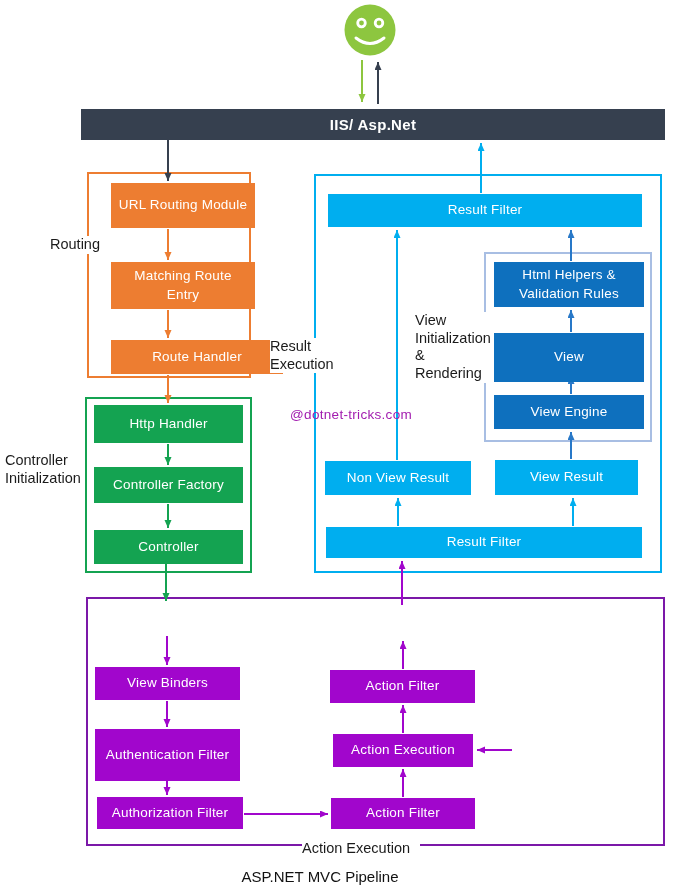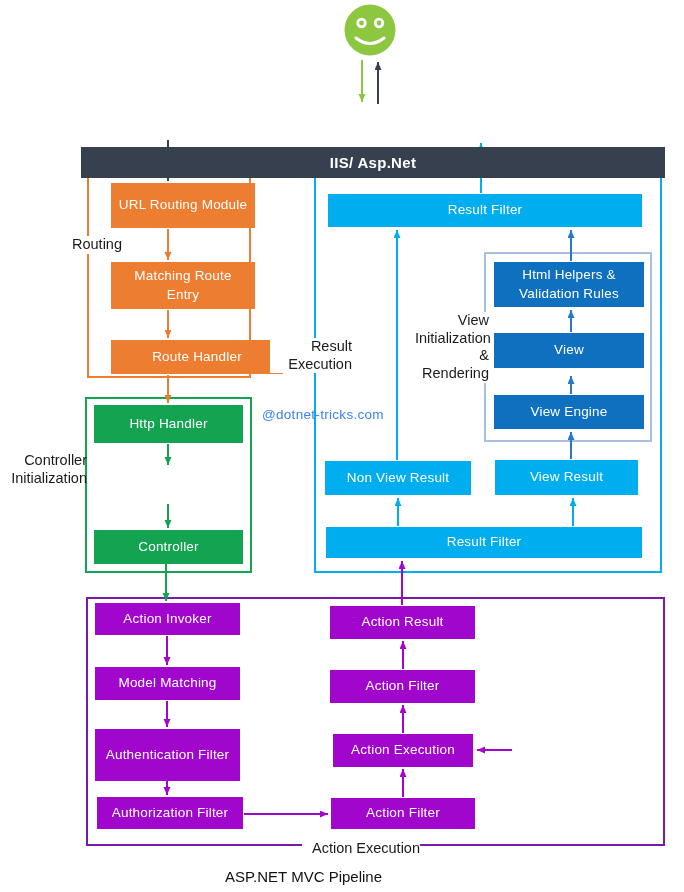--- a/index.html
+++ b/index.html
@@ -20,35 +20,35 @@
     color:#ffffff;font-size:13.5px;line-height:1.35;letter-spacing:.2px;
   }
   .b-orange{background:#ED7D31;margin-left:12px;}
   .b-green{background:#14A351;}
   .b-purple{background:#A106CC;}
   .b-cyan{background:#00AEEF;}
   .b-blue{background:#0E70BE;}
   .narrow{padding:0 14px;}
   .lbl{
     position:absolute;z-index:4;color:#1b1b1b;font-size:14.5px;line-height:1.22;
-    text-align:right;
+    text-align:left;
   }
   .lbl.bg{background:#ffffff;}
   #iis-bar{
     position:absolute;left:81px;top:109px;width:584px;height:31px;z-index:3;
     background:#36404F;color:#fff;display:flex;align-items:center;justify-content:center;
-    font-size:15px;font-weight:bold;letter-spacing:.3px;margin-top:38px;
+    font-size:15px;font-weight:bold;letter-spacing:.3px;
   }
   #smiley{position:absolute;left:340px;top:2px;z-index:3;}
   #watermark{
-    position:absolute;left:262px;top:407px;width:150px;z-index:4;text-align:left;
-    color:#3b82f6;font-size:13.5px;letter-spacing:.3px;
+    position:absolute;left:262px;top:407px;width:150px;z-index:4;text-align:right;
+    color:#a21caf;font-size:13.5px;letter-spacing:.3px;
   }
   #caption{
-    position:absolute;left:225px;top:868px;width:190px;z-index:4;
+    position:absolute;left:225px;top:868px;width:190px;z-index:4;text-align:center;
     color:#111;font-size:15px;
   }
 </style>
 </head>
 <body>
 
 <div id="canvas">
 
   <div class="group g-orange" style="left:87px;top:172px;width:164px;height:206px"></div>
   <div class="group g-green" style="left:85px;top:397px;width:167px;height:176px"></div>
@@ -115,34 +115,33 @@
     <line x1="571" y1="332" x2="571" y2="310" stroke="#2878C8" stroke-width="2" marker-end="url(#mh-blue)"></line>
     <line x1="571" y1="261" x2="571" y2="230" stroke="#2878C8" stroke-width="2" marker-end="url(#mh-blue)"></line>
     <line x1="481" y1="193" x2="481" y2="143" stroke="#00AEEF" stroke-width="2" marker-end="url(#mh-cyan)"></line>
   </svg>
 
   <div class="box b-orange" style="left:99px;top:183px;width:144px;height:45px">URL Routing Module</div>
   <div class="box b-orange narrow" style="left:99px;top:262px;width:144px;height:47px">Matching Route Entry</div>
   <div class="box b-orange" style="left:99px;top:340px;width:172px;height:34px">Route Handler</div>
 
   <div class="box b-green" style="left:94px;top:405px;width:149px;height:38px">Http Handler</div>
+  <div class="box b-green" style="left:94px;top:467px;width:149px;height:36px">Controller Factory</div>
   <div class="box b-green" style="left:94px;top:530px;width:149px;height:34px">Controller</div>
 
-  <div class="box b-purple" style="left:95px;top:603px;width:145px;height:32px">Action Invoker</div>
-  <div class="box b-purple" style="left:95px;top:667px;width:145px;height:33px">Model Matching</div>
+  <div class="box b-purple" style="left:95px;top:667px;width:145px;height:33px">View Binders</div>
   <div class="box b-purple" style="left:95px;top:729px;width:145px;height:52px">Authentication Filter</div>
   <div class="box b-purple" style="left:97px;top:797px;width:146px;height:32px">Authorization Filter</div>
-  <div class="box b-purple" style="left:330px;top:606px;width:145px;height:33px">Action Result</div>
   <div class="box b-purple" style="left:330px;top:670px;width:145px;height:33px">Action Filter</div>
   <div class="box b-purple" style="left:333px;top:734px;width:140px;height:33px">Action Execution</div>
   <div class="box b-purple" style="left:331px;top:798px;width:144px;height:31px">Action Filter</div>
 
   <div class="box b-cyan" style="left:328px;top:194px;width:314px;height:33px">Result Filter</div>
   <div class="box b-blue narrow" style="left:494px;top:262px;width:150px;height:45px">Html Helpers &amp; Validation Rules</div>
-  <div class="box b-blue" style="left:494px;top:333px;width:150px;height:35px">View</div>
+  <div class="box b-blue" style="left:494px;top:333px;width:150px;height:49px">View</div>
   <div class="box b-blue" style="left:494px;top:395px;width:150px;height:34px">View Engine</div>
   <div class="box b-cyan" style="left:495px;top:460px;width:143px;height:35px">View Result</div>
   <div class="box b-cyan" style="left:325px;top:461px;width:146px;height:34px">Non View Result</div>
   <div class="box b-cyan" style="left:326px;top:527px;width:316px;height:31px">Result Filter</div>
 
   <div class="lbl bg" style="left:50px;top:236px;width:72px">Routing</div>
   <div class="lbl" style="left:5px;top:452px;width:82px">Controller Initialization</div>
   <div class="lbl bg" style="left:270px;top:338px;width:82px">Result Execution</div>
   <div class="lbl bg" style="left:415px;top:312px;width:74px">View Initialization &amp; Rendering</div>
   <div class="lbl bg" style="left:302px;top:840px;width:118px">Action Execution</div>

